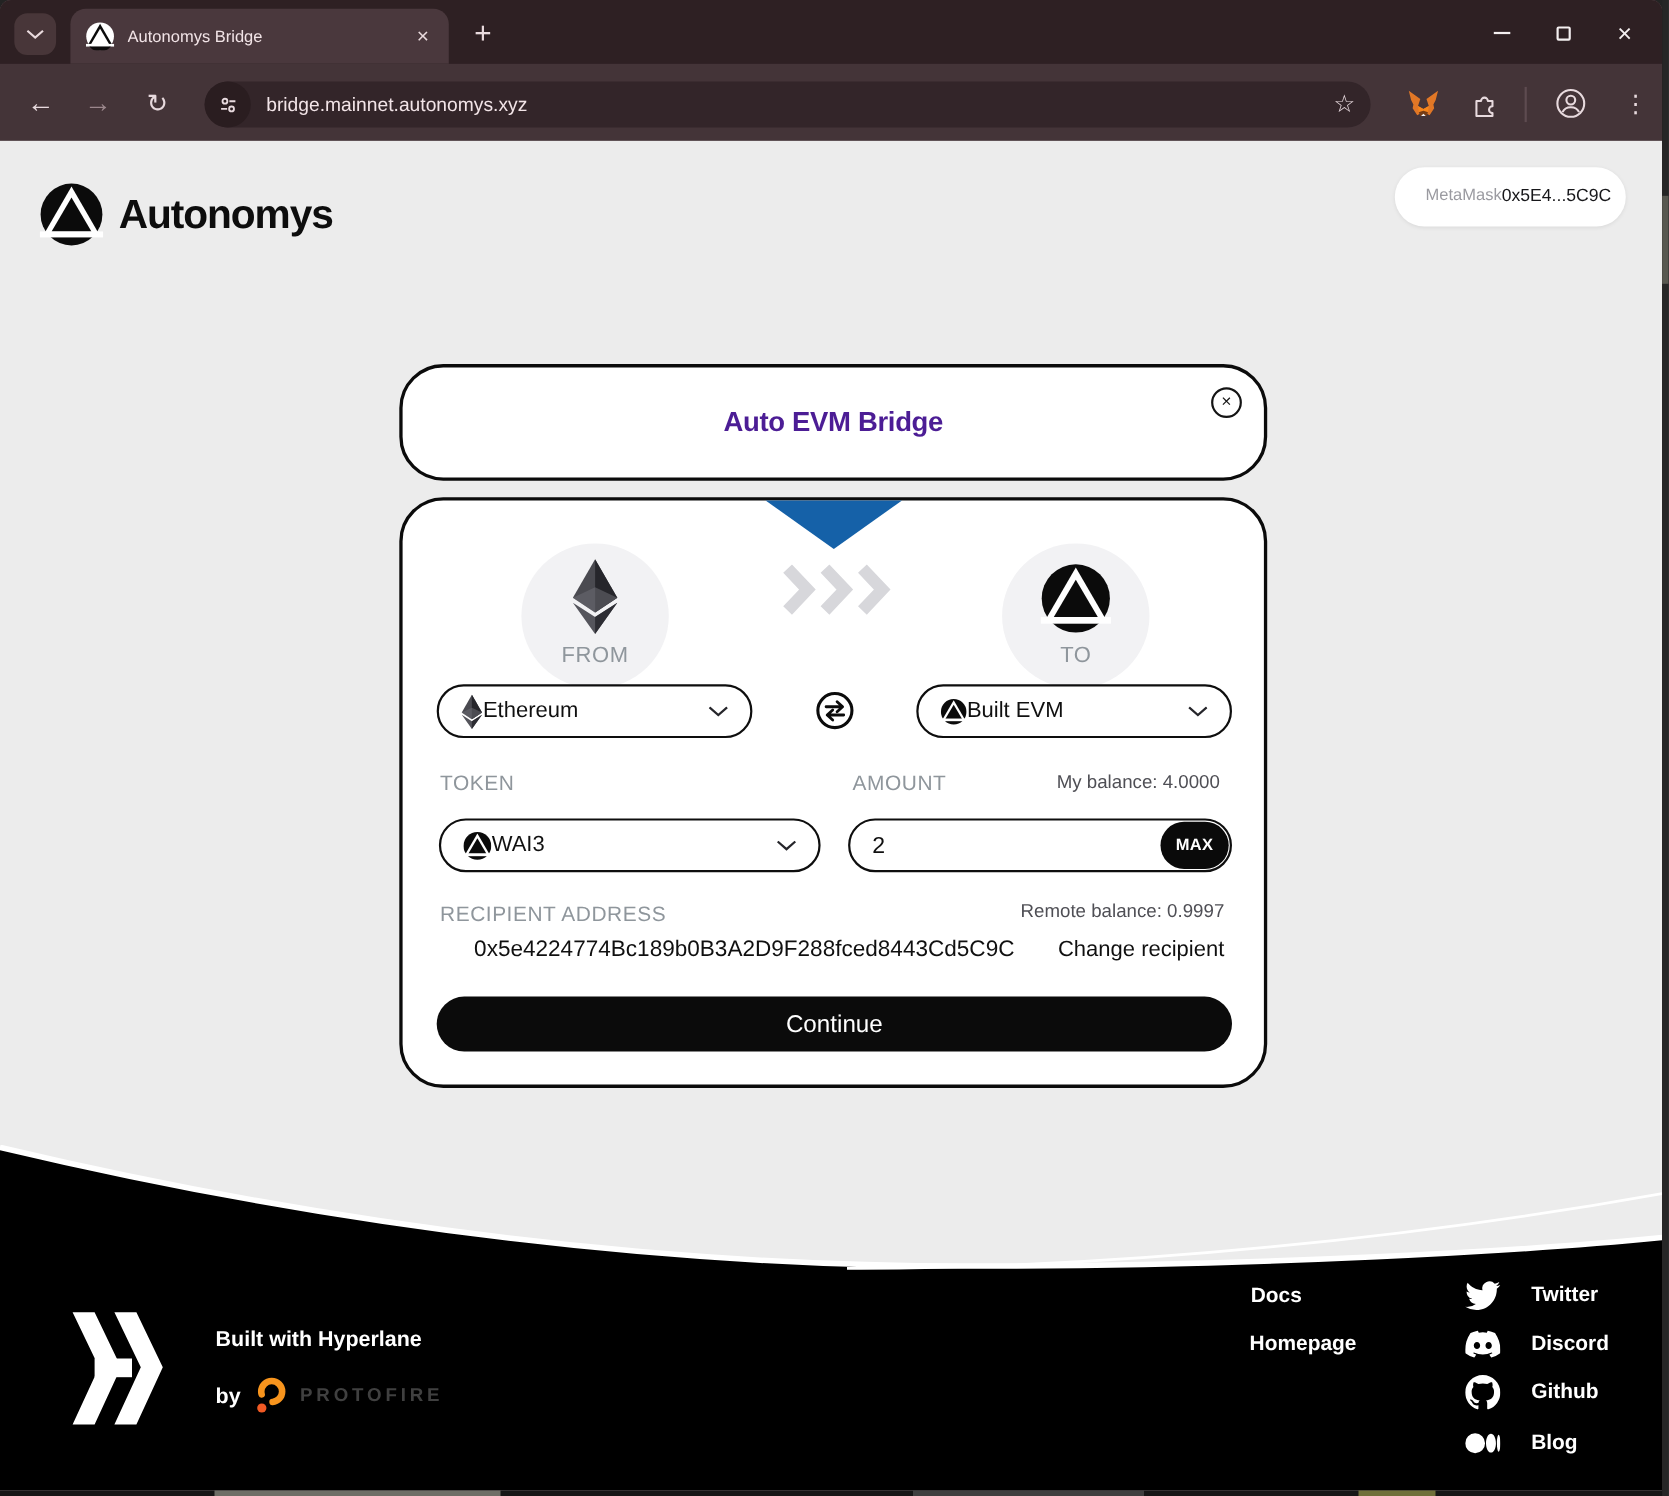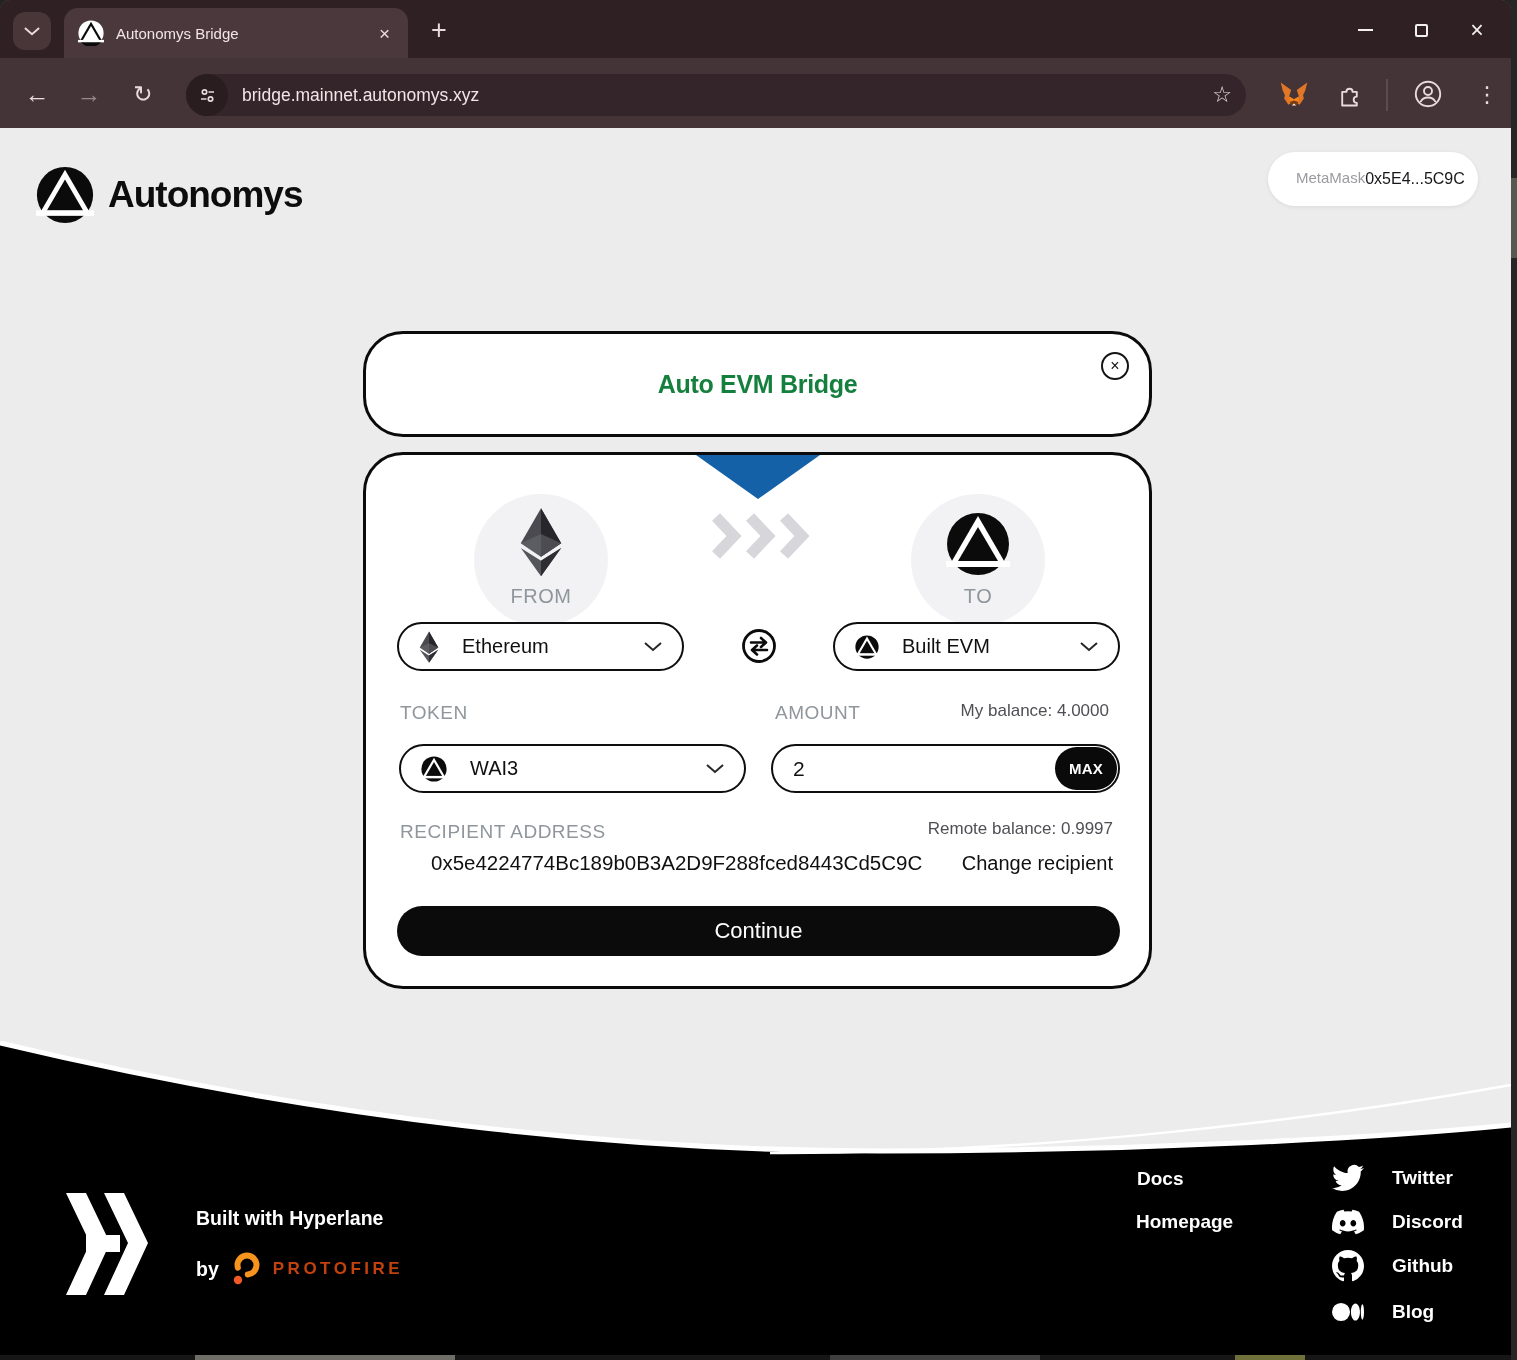--- a/index.html
+++ b/index.html
@@ -66,36 +66,36 @@
   .brand{position:absolute;left:36px;top:38px;display:flex;align-items:center;gap:14px;}
   .brand svg{width:58px;height:58px;}
   .brand .brand-name{font-size:37px;font-weight:800;letter-spacing:-1px;color:#0d0d0d;}
   .wallet{position:absolute;left:1268px;top:24px;width:210px;height:54px;background:#fff;border-radius:27px;
     box-shadow:0 1px 4px rgba(0,0,0,.08);display:flex;align-items:center;padding:0 16px;gap:12px;}
   .wallet .wtxt{display:flex;line-height:1.25;}
   .wallet .wname{font-size:15px;color:#9a9aa0;}
   .wallet .waddr{font-size:16px;color:#17171a;}
   .card{position:absolute;background:var(--card-bg);border:3px solid var(--ink);border-radius:40px;}
   .card-head{left:363px;top:203px;width:789px;height:106px;display:flex;align-items:center;justify-content:center;}
-  .card-head .htitle{font-size:25px;font-weight:800;letter-spacing:-0.3px;color:#15803d;}
+  .card-head .htitle{font-size:25px;font-weight:800;letter-spacing:-0.3px;color:#4c1d95;}
   .modal-close{position:absolute;right:20px;top:18px;width:28px;height:28px;border:2px solid #141414;border-radius:50%;
     display:flex;align-items:center;justify-content:center;font-size:16px;color:#141414;background:#fff;}
   .card-body{left:363px;top:324px;width:789px;height:537px;}
   .blue-tri{position:absolute;left:50%;top:0;transform:translateX(-50%);width:0;height:0;
     border-left:62px solid transparent;border-right:62px solid transparent;border-top:44px solid var(--accent-blue);}
   .halo{position:absolute;width:134px;height:132px;border-radius:50%;background:#f2f2f4;top:39px;}
   .halo.from{left:108px;} .halo.to{left:545px;}
   .net-icon-big{position:absolute;top:52px;}
   .eth-big{left:153px;width:44px;height:70px;}
   .auto-big{left:580px;top:57px;width:64px;height:64px;}
   .net-label{position:absolute;top:130px;width:134px;text-align:center;font-size:20px;color:var(--muted);letter-spacing:0.5px;}
   .net-label.from{left:108px;} .net-label.to{left:545px;}
   .chevrons{position:absolute;left:344px;top:58px;}
   .select{position:absolute;height:49px;border:2px solid #0e0e0e;border-radius:25px;background:#fff;
-    display:flex;align-items:center;padding:0 20px;gap:23px;}
+    display:flex;align-items:center;padding:0 20px;gap:0;}
   .select .lbl{font-size:20px;color:#101010;flex:1;}
   .sel-from{left:31px;top:167px;width:287px;}
   .sel-to{left:467px;top:167px;width:287px;}
   .sel-token{left:33px;top:289px;width:347px;}
   .swap{position:absolute;left:375px;top:173px;width:36px;height:36px;}
   .field-label{position:absolute;font-size:19px;color:var(--muted);letter-spacing:0.5px;}
   .bal{position:absolute;font-size:17px;color:#4f4f55;}
   .amount-wrap{position:absolute;left:405px;top:289px;width:349px;height:49px;border:2px solid #0e0e0e;border-radius:25px;background:#fff;}
   .amount-input{position:absolute;left:0;top:0;width:270px;height:45px;border:0;outline:none;background:transparent;
     padding:0 0 0 20px;font-size:21px;color:#101010;font-family:"Liberation Sans",sans-serif;}
@@ -106,21 +106,21 @@
   .continue{position:absolute;left:31px;top:451px;width:723px;height:50px;border-radius:26px;background:#0b0b0b;border:0;
     color:#fff;font-size:22px;display:flex;align-items:center;justify-content:center;}
   
   .footer{position:absolute;left:0;top:913px;width:1511px;height:314px;}
   .footer svg.curve{position:absolute;left:0;top:0;width:100%;height:100%;display:block;}
   .f-item{position:absolute;color:#fff;}
   .hyperlane-logo{left:62px;top:150px;width:88px;height:106px;}
   .built{left:196px;top:166px;font-size:19.5px;font-weight:700;}
   .byrow{left:196px;top:210px;display:flex;align-items:center;gap:11px;}
   .byrow .by{font-size:19.5px;font-weight:700;color:#fff;}
-  .byrow .proto-name{font-size:17px;font-weight:700;letter-spacing:3.5px;color:#c2410c;}
+  .byrow .proto-name{font-size:17px;font-weight:700;letter-spacing:3.5px;color:#404040;}
   .f-link{font-size:19px;font-weight:700;color:#fff;text-align:center;}
   .docs{left:1137px;top:127px;} .home{left:1136px;top:170px;}
   .social-row{position:absolute;display:flex;align-items:center;gap:28px;}
   .s-twitter{left:1332px;top:121px;} .s-discord{left:1332px;top:165px;}
   .s-github{left:1332px;top:209px;} .s-blog{left:1332px;top:255px;}
   .social-row svg{width:32px;height:32px;}
   .social-row .f-link{position:static;}
 </style>
 <title>Autonomys Bridge</title></head>
 <body>

